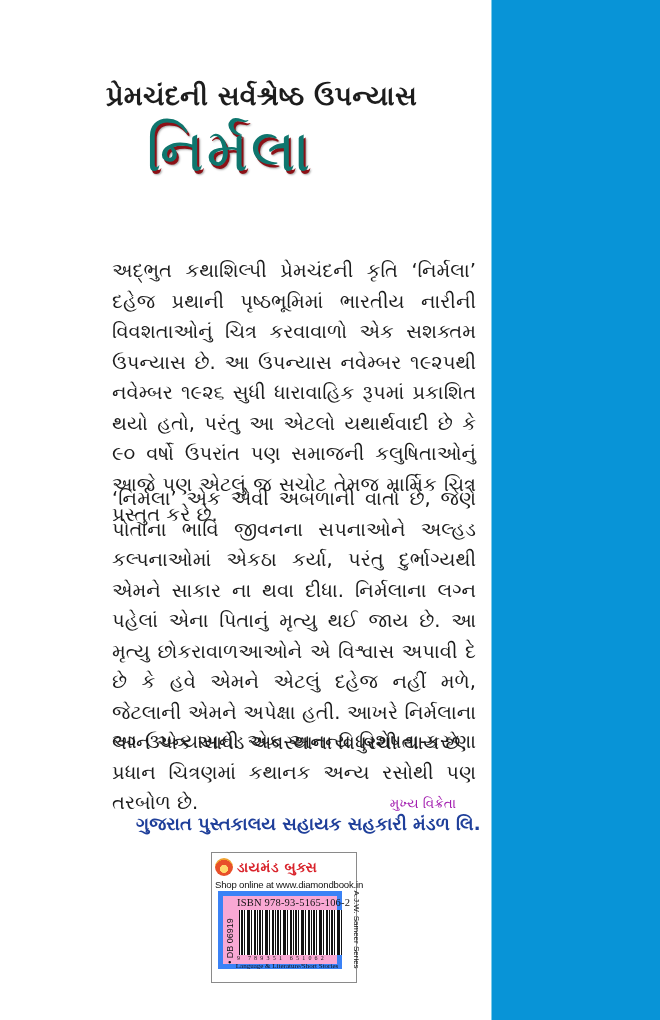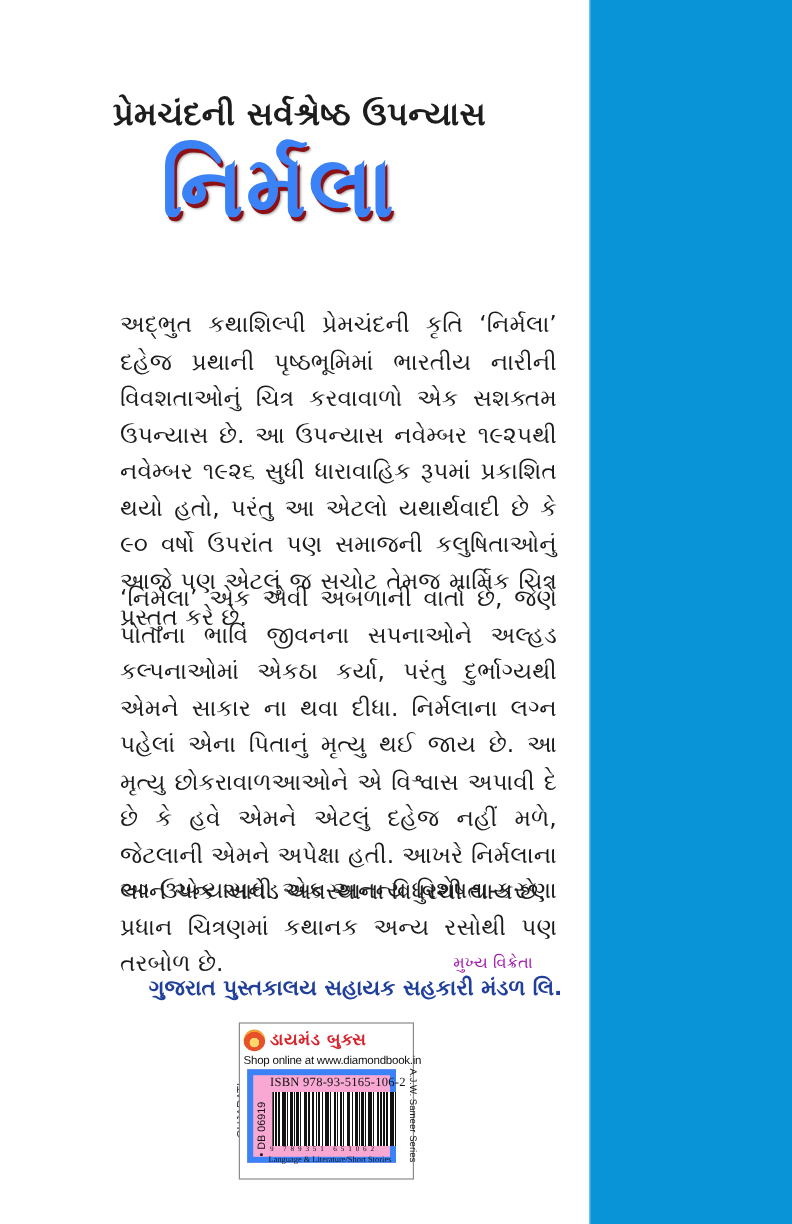--- a/index.html
+++ b/index.html
@@ -2,34 +2,34 @@
 <html><head>
   <meta charset="utf-8">
   <style>
     html, body { margin: 0; padding: 0; }
     body {
       width: 660px; height: 1020px; position: relative; overflow: hidden;
       background: #ffffff;
       font-family: "DejaVu Sans", "Liberation Sans", sans-serif;
       color: #1a1a1a;
     }
-    .page { position: absolute; left: 4px; top: 0; width: 491px; height: 1020px; background: #ffffff; }
+    .page { position: absolute; left: 16px; top: 0; width: 491px; height: 1020px; background: #ffffff; }
     .spine {
       position: absolute; left: 491px; top: 0; width: 169px; height: 1020px;
       background: #0894d7;
       border-left: 1px solid #7ccbe9;
     }
     .subtitle {
       position: absolute; left: 90px; top: 80px; width: 340px;
       font-size: 27px; font-weight: bold; color: #1d1d1d; letter-spacing: 0.2px;
       white-space: nowrap;
     }
     .title {
       position: absolute; left: 130px; top: 120px; width: 260px;
-      font-size: 71px; font-weight: bold; color: #3b82f6; line-height: 1;
+      font-size: 60px; font-weight: normal; color: #0f766e; line-height: 1;
       text-shadow: 2px 3px 0 #8c1016, 3px 4px 2px rgba(0,0,0,0.35);
       white-space: nowrap; letter-spacing: 2px;
     }
     .body-text {
       position: absolute; left: 96px; width: 364px;
       font-size: 19.5px; line-height: 30.5px; color: #1c1c1c;
       text-align: justify; margin: 0;
     }
     .p1 { top: 256px; }
     .p2 { top: 484px; }

